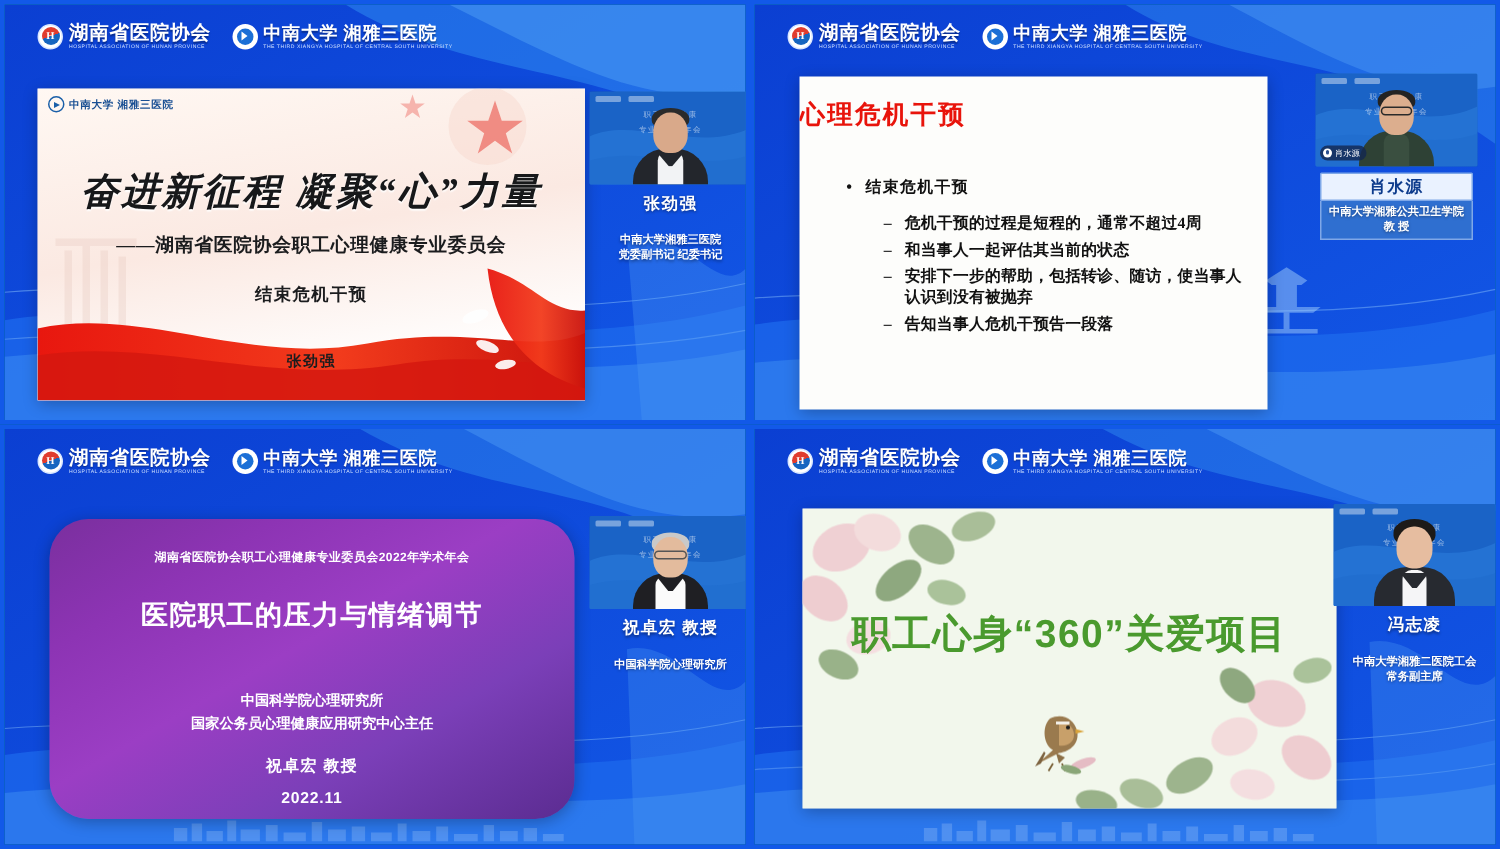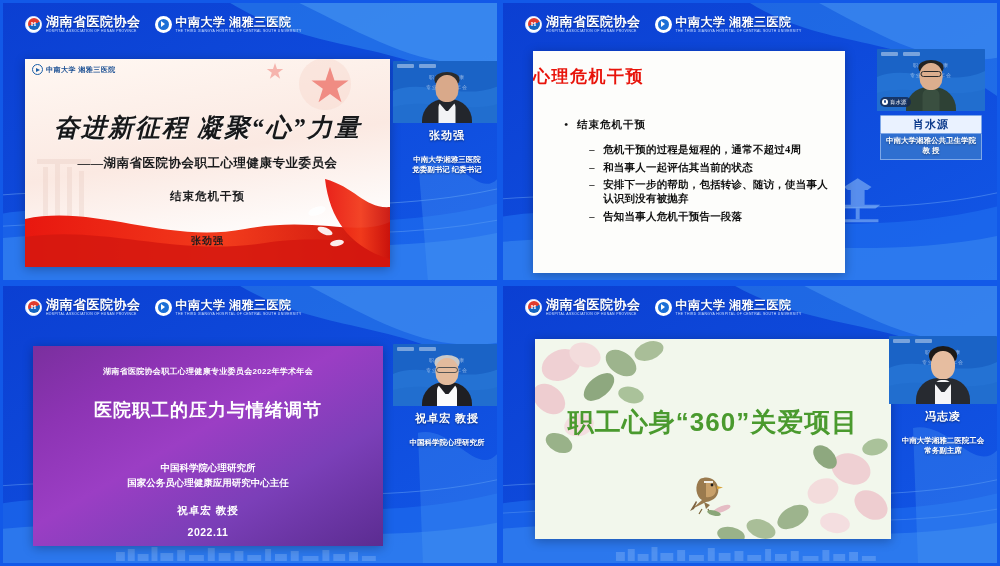--- a/index.html
+++ b/index.html
@@ -174,21 +174,21 @@
   .s2 ul.sub li {
     position:relative; padding-left:14px; margin-bottom:4px;
     font-size:10.5px; line-height:1.3; color:#111; font-weight:700;
     font-family:"Liberation Serif", serif; letter-spacing:.2px;
   }
   .s2 ul.sub li::before{
     content:"\2013"; position:absolute; left:0; top:0;
   }
 
   
-  .s3 { background:linear-gradient(150deg,#7a2f9e 0%,#8d34b4 22%,#9b3ec4 45%,#7b3fb8 70%,#5b2c91 100%); }
+  .s3 { background:linear-gradient(150deg,#7a2f9e 0%,#8d34b4 22%,#9b3ec4 45%,#7b3fb8 70%,#5b2c91 100%);border-radius:26px; }
   .s3 .conf {
     position:absolute; left:0; right:0; top:10%; text-align:center;
     color:#fff; font-size:8px; font-weight:700; letter-spacing:.3px;
   }
   .s3 .main {
     position:absolute; left:0; right:0; top:26%; text-align:center;
     color:#fff; font-size:18px; font-weight:700; letter-spacing:1px;
   }
   .s3 .sub {
     position:absolute; left:0; right:0; top:40.5%; text-align:center;

